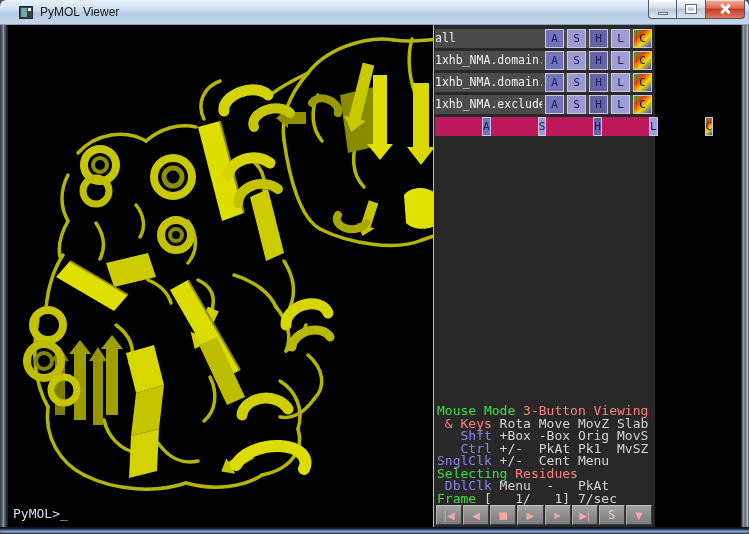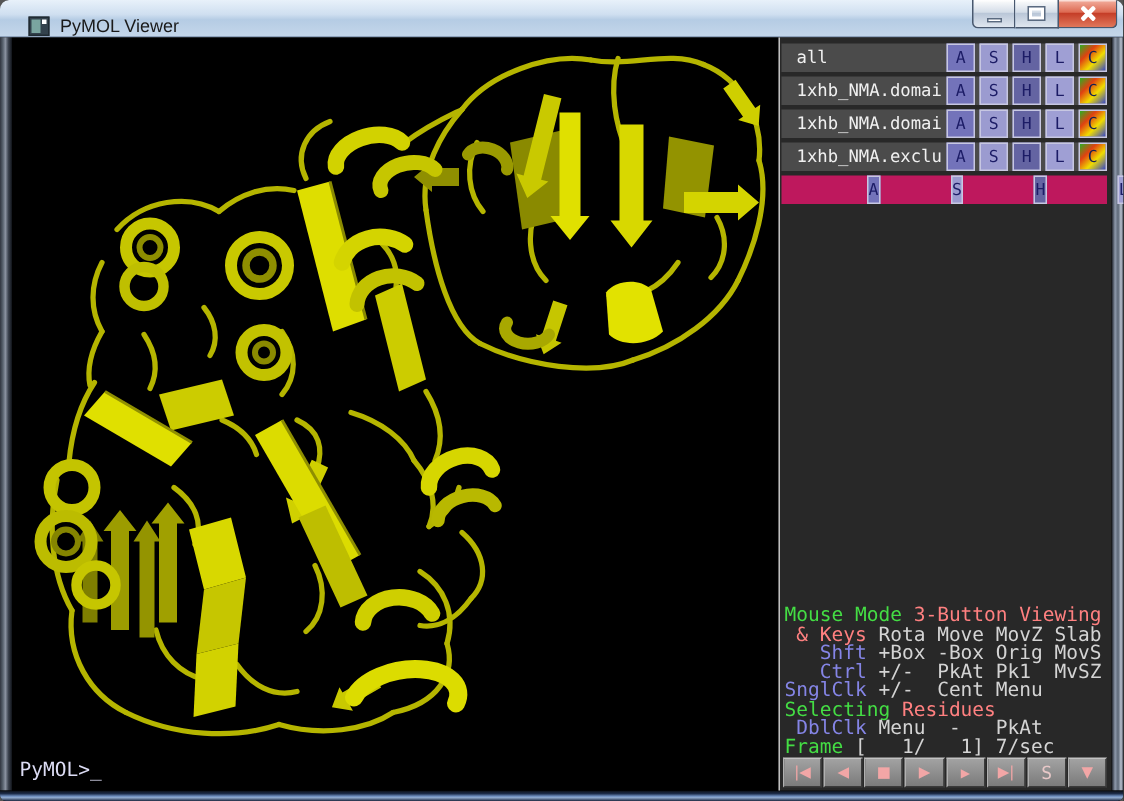--- a/index.html
+++ b/index.html
@@ -2,21 +2,21 @@
 <html><head>
 <meta charset="utf-8">
 <style>
   html,body{margin:0;padding:0;background:#555;}
   *{box-sizing:border-box;}
   .window{position:relative;width:749px;height:534px;border-radius:6px 6px 4px 4px;overflow:hidden;
           background:#000;font-family:"DejaVu Sans Mono",monospace;}
   
   .titlebar{position:absolute;left:0;top:0;width:749px;height:25px;
     background:linear-gradient(180deg,#e8f1fa 0%,#cfdff0 40%,#b5cce4 55%,#c4d6ea 100%);
-    border-bottom:1px solid #8fa3bd;display:flex;align-items:flex-end;}
+    border-bottom:1px solid #8fa3bd;display:flex;align-items:center;}
   .app-icon{width:14px;height:13px;margin-left:19px;background:#33424d;border:1px solid #202b33;
     position:relative;display:inline-block;}
   .app-icon::before{content:"";position:absolute;left:1px;top:1px;width:6px;height:9px;background:#7aa5a0;}
   .app-icon::after{content:"";position:absolute;right:1px;top:1px;width:3px;height:3px;background:#fff;}
   .title{margin-left:7px;font-family:"Liberation Sans",sans-serif;font-size:12px;color:#1a1a1a;}
   .win-controls{position:absolute;right:4px;top:0;display:flex;}
   .wbtn{height:19px;border:1px solid #49586e;border-top:none;display:flex;align-items:center;justify-content:center;
         box-shadow:inset 0 1px 0 rgba(255,255,255,.6);}
   .wbtn.min{width:29px;border-radius:0 0 0 4px;background:linear-gradient(180deg,#fdfdfd,#d4dde8 45%,#bac7d8 50%,#dfe6ef);}
   .wbtn.max{width:29px;border-left:none;background:linear-gradient(180deg,#fdfdfd,#d4dde8 45%,#bac7d8 50%,#dfe6ef);}
@@ -29,28 +29,28 @@
   .glyph-close::before{transform:rotate(45deg);}
   .glyph-close::after{transform:rotate(-45deg);}
   .border-left{position:absolute;left:0;top:25px;width:8px;height:502px;
     background:linear-gradient(90deg,#30353f,#5a6470 25%,#8a92a0 45%,#3c434f 70%,#101319);}
   .border-right{position:absolute;right:0;top:25px;width:8px;height:502px;
     background:linear-gradient(90deg,#141820,#8e99ab 30%,#5d6878 55%,#b9c2cf 80%,#39404e);}
   .border-bottom{position:absolute;left:0;bottom:0;width:749px;height:7px;
     background:linear-gradient(180deg,#0b0e13 0%,#1d2c49 30%,#6f8fc0 55%,#8fa9cc 68%,#1b2740 100%);}
   
   .gl{position:absolute;left:8px;top:25px;width:733px;height:502px;display:flex;}
-  .viewport{position:relative;width:511px;height:502px;background:#000;overflow:hidden;}
+  .viewport{position:relative;width:425px;height:502px;background:#000;overflow:hidden;}
   .prompt{position:absolute;left:5px;bottom:6px;font-size:13px;color:#dcdcf4;white-space:pre;}
   
   .panel{position:relative;width:222px;height:502px;background:#282828;border-left:1px solid #bfbfbf;}
   .rows{position:absolute;left:1px;right:3px;top:4px;}
   .orow{display:flex;align-items:center;height:19px;margin-bottom:3px;background:#4b4b4b;}
   .orow.selected{background:#be185d;gap:44px;}
-  .oname{flex:1;height:19px;line-height:19px;padding-left:10px;font-size:11.5px;color:#f0f0f0;
+  .oname{flex:1;height:19px;line-height:19px;padding-left:0;font-size:11.5px;color:#f0f0f0;
          white-space:nowrap;overflow:hidden;}
   .ob{width:19px;height:19px;margin-left:3px;border:1px solid #c7c7e2;display:flex;align-items:center;
       justify-content:center;font-size:11px;color:#1c1c66;}
   .ob-a{background:#7373ba}.ob-s{background:#9b9bd0}.ob-h{background:#6464a2}.ob-l{background:#9f9fd4}
   .ob-c{background:linear-gradient(135deg,#2cae22 0%,#e04111 32%,#f0dd00 62%,#3344cc 100%);color:#132055;}
   .mouse{position:absolute;left:3px;right:1px;bottom:22px;}
   .mline{white-space:pre;height:12.5px;line-height:12.5px;font-size:13px;}
   .c-green{color:#44dd44}.c-salmon{color:#ff8080}.c-blue{color:#8585e6}.c-gray{color:#d4d4d4}
   .players{position:absolute;left:2px;right:2px;bottom:1px;height:21px;display:flex;}
   .pbtn{flex:1;height:20px;margin-right:1px;background:linear-gradient(180deg,#a2a2a2,#7b7b7b);

